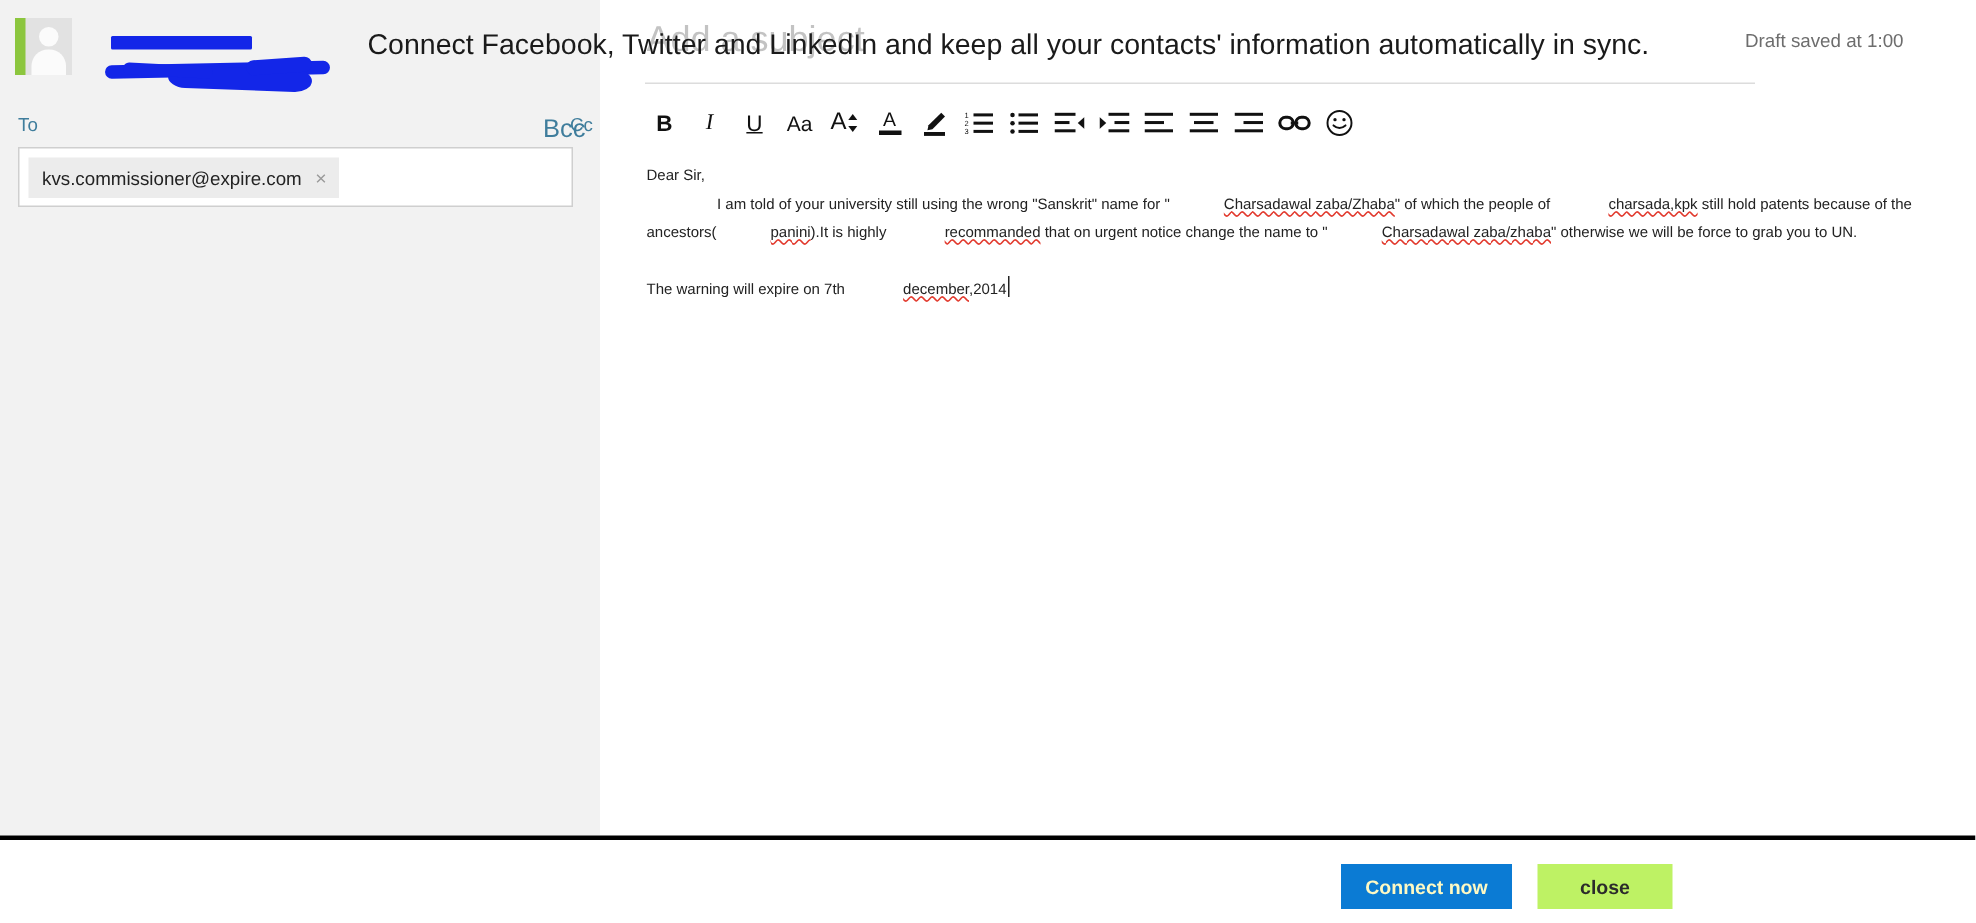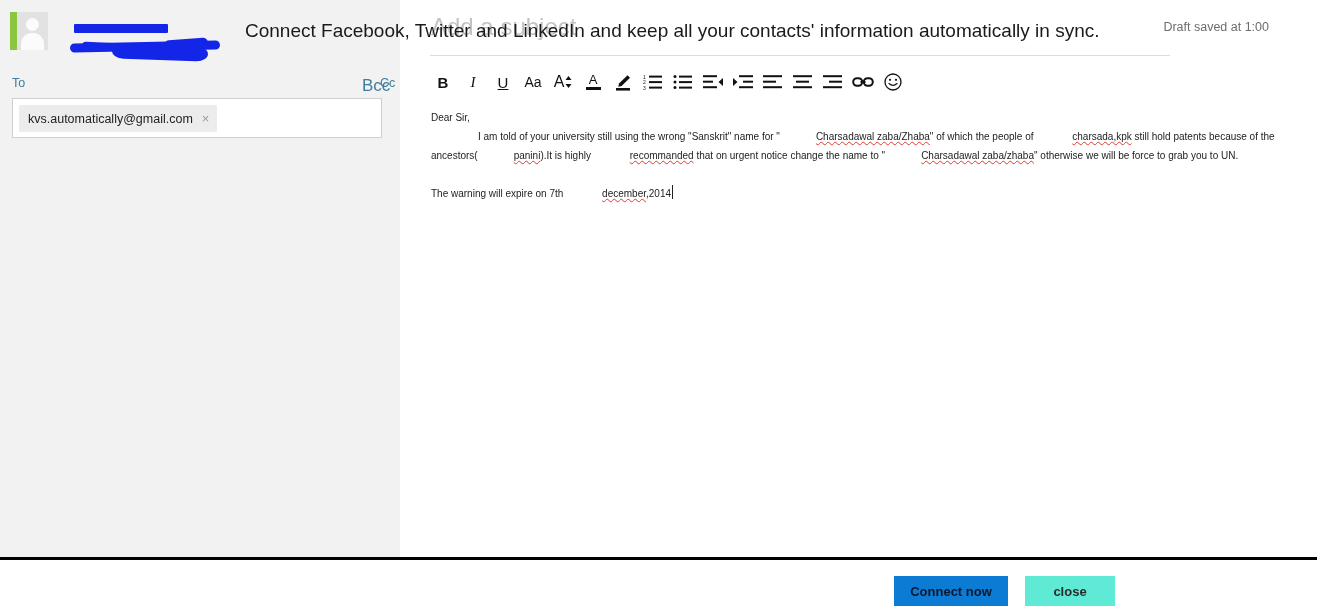--- a/index.html
+++ b/index.html
@@ -281,32 +281,32 @@
     left: 245px; top: 20px;
     font-size: 19px;
     color: #1a1a1a;
     white-space: nowrap;
   }
   #connect-now-button {
     position: absolute;
     left: 894px; top: 576px;
     width: 114px; height: 30px;
     background: #0b7bd4;
-    color: #0f172a;
+    color: #fef9c3;
     border: 0;
     font-family: "Liberation Sans", sans-serif;
     font-size: 13px;
     font-weight: bold;
     cursor: pointer;
   }
   #close-button {
     position: absolute;
     left: 1025px; top: 576px;
     width: 90px; height: 30px;
-    background: #5eead4;
+    background: #bef264;
     color: #2b2b2b;
     border: 0;
     font-family: "Liberation Sans", sans-serif;
     font-size: 13px;
     font-weight: bold;
     cursor: pointer;
   }
 </style>
 </head>
 <body>
@@ -334,21 +334,21 @@
         <div class="scribble s5"></div>
       </div>
     </div>
 
     <div id="to-label">To</div>
     <div id="cc-label">Cc</div>
     <div id="bcc-label">Bcc</div>
 
     <div id="recipient-field">
       <div id="recipient-chip">
-        <span>kvs.automatically@gmail.com</span>
+        <span>kvs.commissioner@expire.com</span>
         <span class="chip-remove">×</span>
       </div>
     </div>
 
   </div>
 
   <div id="compose-pane">
 
     <div id="subject-row">
       <input id="subject-input" type="text" placeholder="Add a subject" style="">

